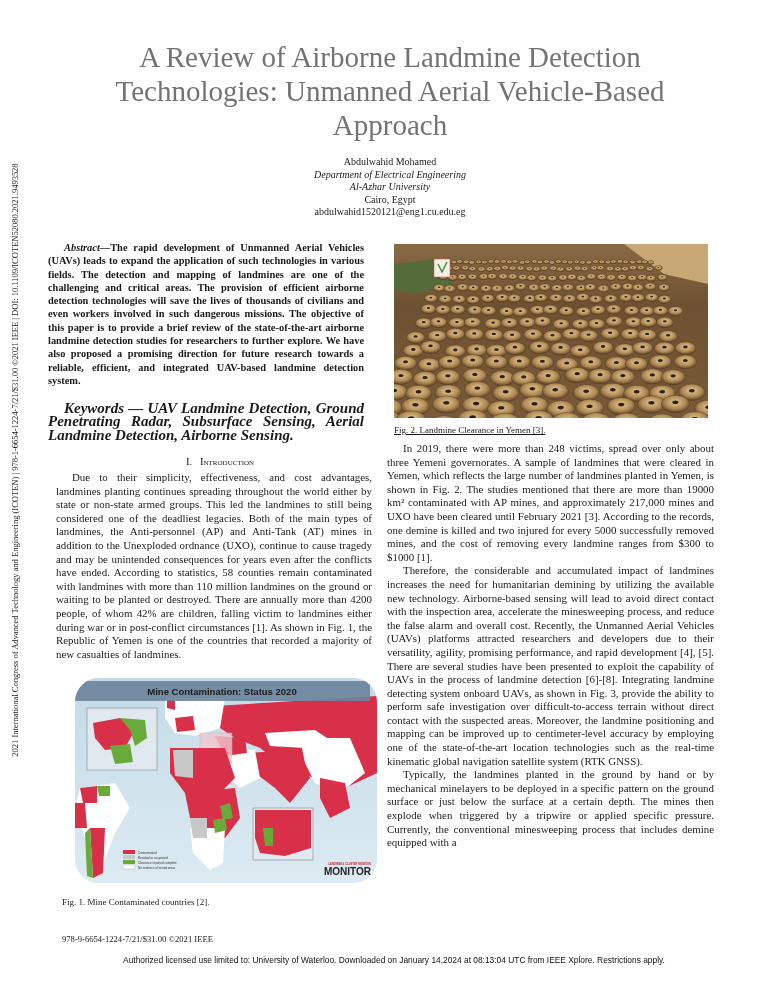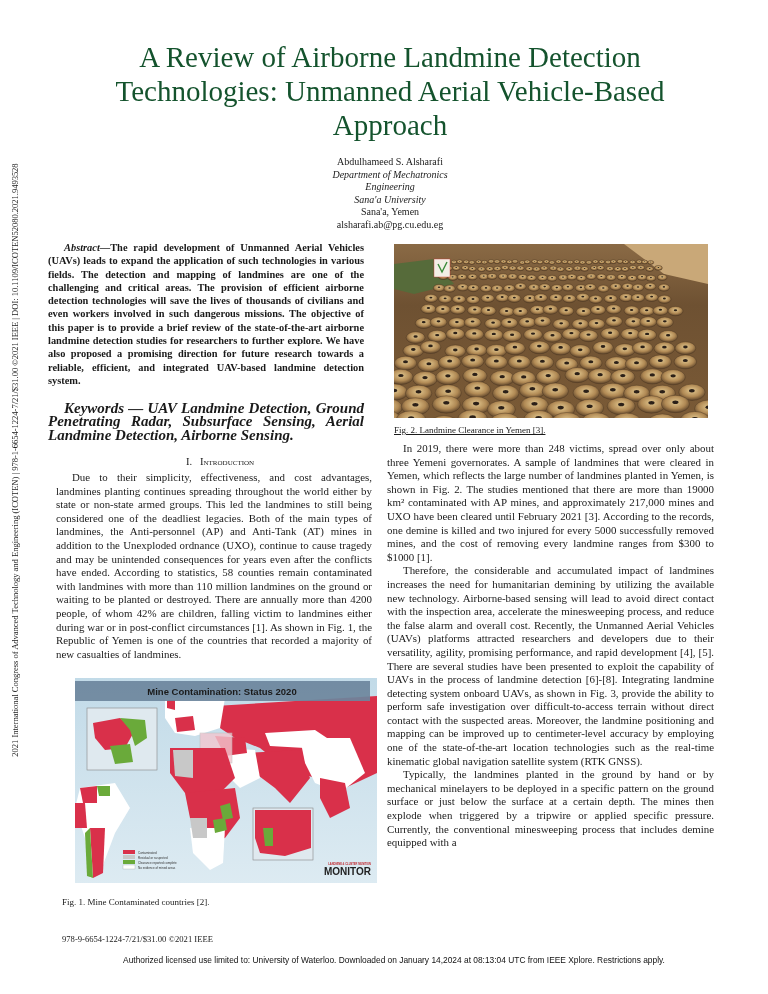--- a/index.html
+++ b/index.html
@@ -2,61 +2,60 @@
 <html><head>
 <meta charset="utf-8">
 <style>
   html, body { margin:0; padding:0; background:#ffffff; }
   body { width:768px; height:994px; position:relative; overflow:hidden;
          font-family:"Liberation Serif", "DejaVu Serif", serif; color:#1a1a1a; }
   .sidebar { position:absolute; left:4px; top:80px; width:22px; height:760px; }
   .sidebar span { position:absolute; left:50%; top:50%; white-space:nowrap;
     transform:translate(-50%,-50%) rotate(-90deg); font-size:8.6px; letter-spacing:-0.05px; color:#222; }
   .title { position:absolute; left:60px; top:40px; width:660px; text-align:center;
-    font-size:29px; line-height:34px; color:#14532d; }
+    font-size:29px; line-height:34px; color:#737373; }
   .authors { position:absolute; left:60px; top:156px; width:660px; display:flex; }
   .author { flex:1; text-align:center; font-size:10px; line-height:12.6px; }
   .author .dept { font-style:italic; }
   .col { position:absolute; font-size:10.9px; line-height:13.6px; text-align:justify; }
   .colL { left:48px; width:316px; }
   .colR { left:387px; width:327px; }
   .abstract { top:241px; font-weight:bold; font-size:10.4px; line-height:13.3px; text-indent:16px; }
   .abstract i { font-weight:bold; }
   .keywords { top:402px; font-weight:bold; font-style:italic; font-size:15px; line-height:13.3px; text-indent:16px; }
   .section { position:absolute; left:62px; top:456px; width:316px; text-align:center; font-size:10.6px; }
   .section .sc { font-variant:small-caps;margin-top:48px; }
   .intro { top:471px;margin-left:8px; }
   p { margin:0; text-indent:16px; }
-  .fig1 { position:absolute; left:75px; top:678px; width:302px; height:205px; overflow:hidden; }
+  .fig1 { position:absolute; left:75px; top:678px; width:302px; height:205px; overflow:hidden;border-radius:24px; }
   .fig2 { position:absolute; left:394px; top:244px; width:314px; height:174px; overflow:hidden; }
   .caption { position:absolute; font-size:9px; }
   .cap1 { left:62px; top:897px;text-align:center; }
   .cap2 { left:394px; top:425px;text-decoration:underline; }
   .rtext { top:442px; }
   .footer-isbn { position:absolute; left:62px; top:934px; font-size:8.6px; }
   .license { position:absolute; left:64px; top:955px; width:660px; text-align:center;
     font-family:"Liberation Sans", "DejaVu Sans", sans-serif; font-size:8.4px; color:#111; }
 </style>
 </head>
 <body>
 
 <div class="sidebar">
   <span>2021 International Congress of Advanced Technology and Engineering (ICOTEN) | 978-1-6654-1224-7/21/$31.00 ©2021 IEEE | DOI: 10.1109/ICOTEN52080.2021.9493528</span>
 </div>
 
 <div class="title">A Review of Airborne Landmine Detection Technologies: Unmanned Aerial Vehicle-Based Approach</div>
 
 <div class="authors">
   <div class="author">
-    <div>Abdulhameed S. Alsharafi</div>
-    <div class="dept">Department of Mechatronics</div>
-    <div class="dept">Engineering</div>
-    <div class="dept">Sana'a University</div>
-    <div>Sana'a, Yemen</div>
-    <div>alsharafi.ab@pg.cu.edu.eg</div>
+    <div>Abdulwahid Mohamed</div>
+    <div class="dept">Department of Electrical Engineering</div>
+    <div class="dept">Al-Azhar University</div>
+    <div>Cairo, Egypt</div>
+    <div>abdulwahid1520121@eng1.cu.edu.eg</div>
   </div>
 </div>
 
 <div class="col colL abstract">
   <i>Abstract</i><span>—The rapid development of Unmanned Aerial Vehicles (UAVs) leads to expand the application of such technologies in various fields. The detection and mapping of landmines are one of the challenging and critical areas. The provision of efficient airborne detection technologies will save the lives of thousands of civilians and even workers involved in such dangerous missions. The objective of this paper is to provide a brief review of the state-of-the-art airborne landmine detection studies for researchers to further explore. We have also proposed a promising direction for future research towards a reliable, efficient, and integrated UAV-based landmine detection system.</span>
 </div>
 
 <div class="col colL keywords">Keywords — UAV Landmine Detection, Ground Penetrating Radar, Subsurface Sensing, Aerial Landmine Detection, Airborne Sensing.</div>
 
 <div class="section">

